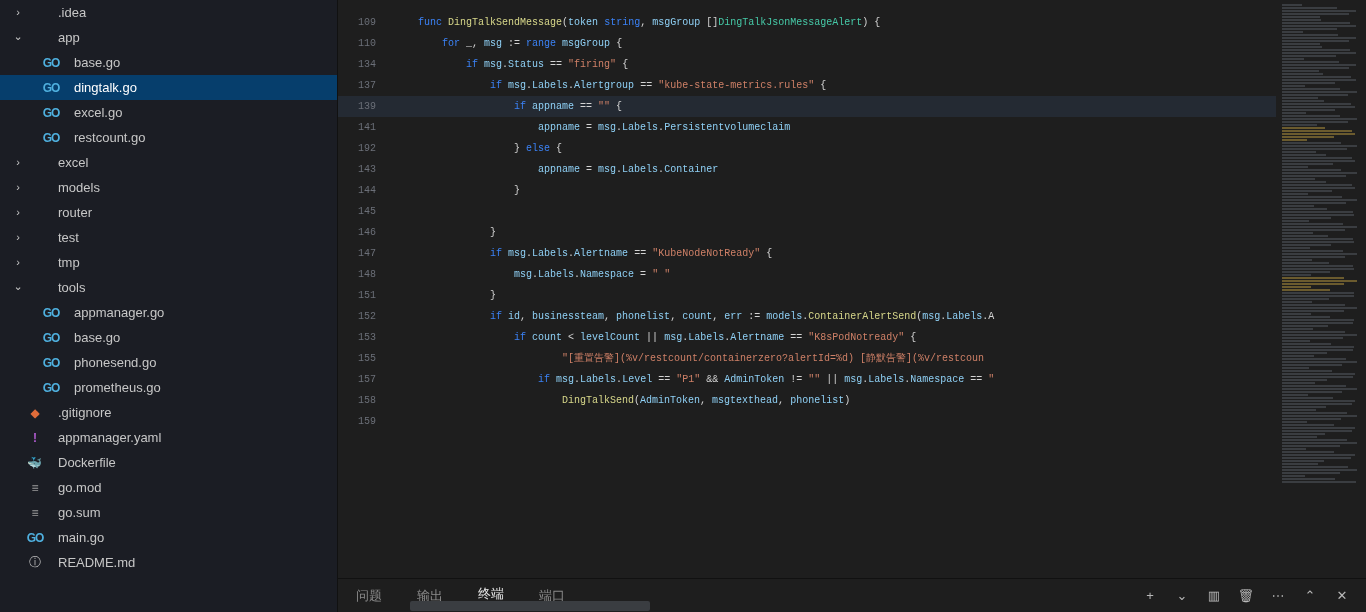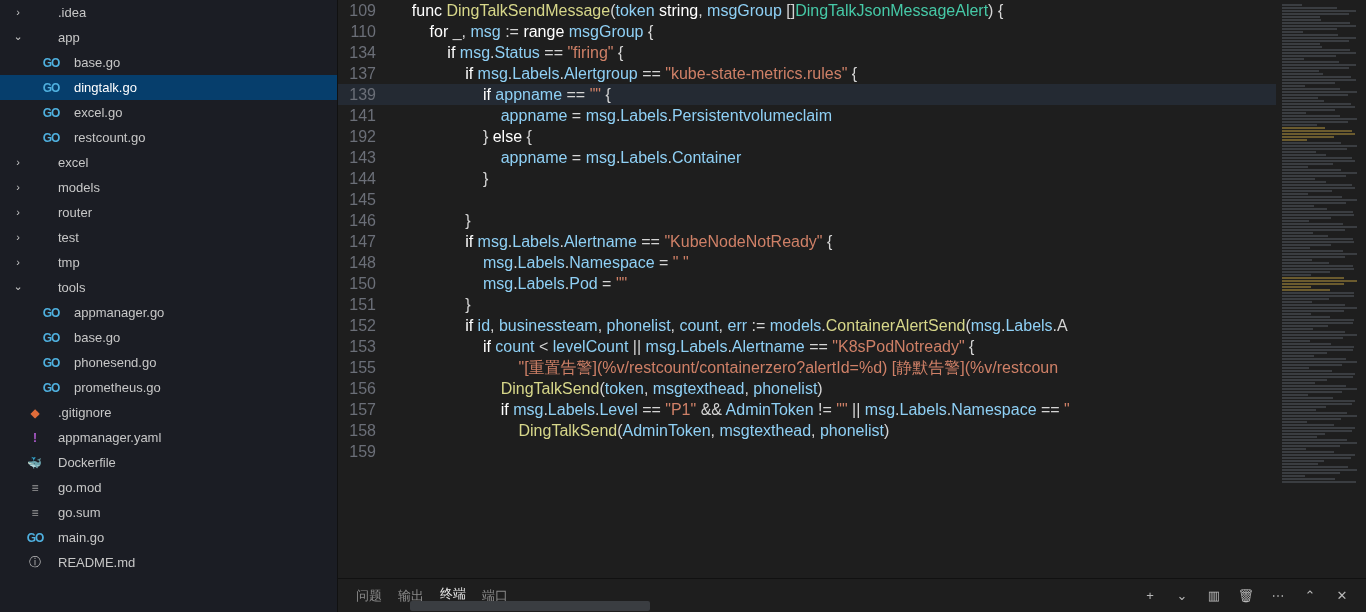--- a/index.html
+++ b/index.html
@@ -53,38 +53,39 @@
   
   .editor {
     flex:1 1 auto;
     display:flex; flex-direction:column;
     min-width:0;
     background:#1e1e1e;
   }
   .code-scroll {
     flex:1 1 auto; overflow:hidden;
     position:relative;
-    font-family:Liberation Sans, sans-serif;
-    font-size:16px;
+    font-family:Liberation Mono, monospace;
+    font-size:10px;
     line-height:21px;
+    margin-top:12px;
   }
   .code-line {
     display:flex; align-items:flex-start;
     white-space:pre;
   }
   .lineno {
     width:56px;
     text-align:right;
     padding-right:18px;
     color:#6b6f78;
     user-select:none;
     flex-shrink:0;
   }
   .linebody { color:#d4d4d4; }
-  .linebody .kw   { color:#ffffff; }  
+  .linebody .kw   { color:#3b82f6; }  
   .linebody .id   { color:#8fd0f5; }  
   .linebody .ty   { color:#46c9a7; }  
   .linebody .fn   { color:#d7d78a; }  
   .linebody .str  { color:#cf8067; }  
   .linebody .pun  { color:#d4d4d4; }
   .hl { background:#242a33; }
   .hscroll {
     position:absolute; left:340px; right:0; bottom:0; height:12px;
     background:rgba(0,0,0,0);
   }
@@ -108,21 +109,21 @@
   }
   .mm-hl { background:#6b5b2e; }
 
   
   .panel {
     height:34px;
     border-top:1px solid #111;
     display:flex; align-items:center;
     background:#1e1e1e;
   }
-  .panel-tabs { display:flex; align-items:center; gap:16px; padding-left:18px; flex:1; }
+  .panel-tabs { display:flex; align-items:center; gap:35px; padding-left:18px; flex:1; }
   .ptab { color:#8b8b8b; cursor:default; }
   .ptab.active { color:#e6e6e6; border-bottom:1px solid #3794ff; padding-bottom:3px; }
   .panel-right { display:flex; align-items:center; gap:16px; padding-right:16px; color:#b8b8b8; }
   .panel-right .pi { width:16px; height:16px; display:flex; align-items:center; justify-content:center; cursor:default; }
 
   .columns { display:flex; flex:1 1 auto; min-height:0; }
   .chevron { font-size:11px; }
 </style>
 </head>
 <body>
@@ -256,26 +257,24 @@
           <div class="code-line"><span class="lineno">137</span><span class="linebody"><span>                </span><span class="kw">if</span><span> </span><span class="id">msg</span><span class="pun">.</span><span class="id">Labels</span><span class="pun">.</span><span class="id">Alertgroup</span><span> == </span><span class="str">"kube-state-metrics.rules"</span><span class="pun"> {</span></span></div>
           <div class="code-line hl"><span class="lineno">139</span><span class="linebody"><span>                    </span><span class="kw">if</span><span> </span><span class="id">appname</span><span> == </span><span class="str">""</span><span class="pun"> {</span></span></div>
           <div class="code-line"><span class="lineno">141</span><span class="linebody"><span>                        </span><span class="id">appname</span><span> = </span><span class="id">msg</span><span class="pun">.</span><span class="id">Labels</span><span class="pun">.</span><span class="id">Persistentvolumeclaim</span></span></div>
           <div class="code-line"><span class="lineno">192</span><span class="linebody"><span>                    } </span><span class="kw">else</span><span class="pun"> {</span></span></div>
           <div class="code-line"><span class="lineno">143</span><span class="linebody"><span>                        </span><span class="id">appname</span><span> = </span><span class="id">msg</span><span class="pun">.</span><span class="id">Labels</span><span class="pun">.</span><span class="id">Container</span></span></div>
           <div class="code-line"><span class="lineno">144</span><span class="linebody"><span>                    }</span></span></div>
           <div class="code-line"><span class="lineno">145</span><span class="linebody"><span></span></span></div>
           <div class="code-line"><span class="lineno">146</span><span class="linebody"><span>                }</span></span></div>
           <div class="code-line"><span class="lineno">147</span><span class="linebody"><span>                </span><span class="kw">if</span><span> </span><span class="id">msg</span><span class="pun">.</span><span class="id">Labels</span><span class="pun">.</span><span class="id">Alertname</span><span> == </span><span class="str">"KubeNodeNotReady"</span><span class="pun"> {</span></span></div>
           <div class="code-line"><span class="lineno">148</span><span class="linebody"><span>                    </span><span class="id">msg</span><span class="pun">.</span><span class="id">Labels</span><span class="pun">.</span><span class="id">Namespace</span><span> = </span><span class="str">" "</span></span></div>
-          <div class="code-line"><span class="lineno">150</span><span class="linebody"><span>                    </span><span class="id">msg</span><span class="pun">.</span><span class="id">Labels</span><span class="pun">.</span><span class="id">Pod</span><span> = </span><span class="str">""</span></span></div>
           <div class="code-line"><span class="lineno">151</span><span class="linebody"><span>                }</span></span></div>
           <div class="code-line"><span class="lineno">152</span><span class="linebody"><span>                </span><span class="kw">if</span><span> </span><span class="id">id</span><span class="pun">, </span><span class="id">businessteam</span><span class="pun">, </span><span class="id">phonelist</span><span class="pun">, </span><span class="id">count</span><span class="pun">, </span><span class="id">err</span><span> := </span><span class="id">models</span><span class="pun">.</span><span class="fn">ContainerAlertSend</span><span class="pun">(</span><span class="id">msg</span><span class="pun">.</span><span class="id">Labels</span><span class="pun">.A</span></span></div>
           <div class="code-line"><span class="lineno">153</span><span class="linebody"><span>                    </span><span class="kw">if</span><span> </span><span class="id">count</span><span> &lt; </span><span class="id">levelCount</span><span> || </span><span class="id">msg</span><span class="pun">.</span><span class="id">Labels</span><span class="pun">.</span><span class="id">Alertname</span><span> == </span><span class="str">"K8sPodNotready"</span><span class="pun"> {</span></span></div>
           <div class="code-line"><span class="lineno">155</span><span class="linebody"><span>                            </span><span class="str">"[重置告警](%v/restcount/containerzero?alertId=%d) [静默告警](%v/restcoun</span></span></div>
-          <div class="code-line"><span class="lineno">156</span><span class="linebody"><span>                        </span><span class="fn">DingTalkSend</span><span class="pun">(</span><span class="id">token</span><span class="pun">, </span><span class="id">msgtexthead</span><span class="pun">, </span><span class="id">phonelist</span><span class="pun">)</span></span></div>
           <div class="code-line"><span class="lineno">157</span><span class="linebody"><span>                        </span><span class="kw">if</span><span> </span><span class="id">msg</span><span class="pun">.</span><span class="id">Labels</span><span class="pun">.</span><span class="id">Level</span><span> == </span><span class="str">"P1"</span><span> &amp;&amp; </span><span class="id">AdminToken</span><span> != </span><span class="str">""</span><span> || </span><span class="id">msg</span><span class="pun">.</span><span class="id">Labels</span><span class="pun">.</span><span class="id">Namespace</span><span> == </span><span class="str">"</span></span></div>
           <div class="code-line"><span class="lineno">158</span><span class="linebody"><span>                            </span><span class="fn">DingTalkSend</span><span class="pun">(</span><span class="id">AdminToken</span><span class="pun">, </span><span class="id">msgtexthead</span><span class="pun">, </span><span class="id">phonelist</span><span class="pun">)</span></span></div>
           <div class="code-line"><span class="lineno">159</span><span class="linebody"><span></span></span></div>
         </div>
       <div class="minimap" id="minimap">
           <div class="mm-line" style="width: 20px;"></div>
           <div class="mm-line" style="width: 55.432px;"></div>
           <div class="mm-line" style="width: 74.1997px;"></div>
           <div class="mm-line" style="width: 67.4765px;"></div>
           <div class="mm-line" style="width: 38.4243px;"></div>

